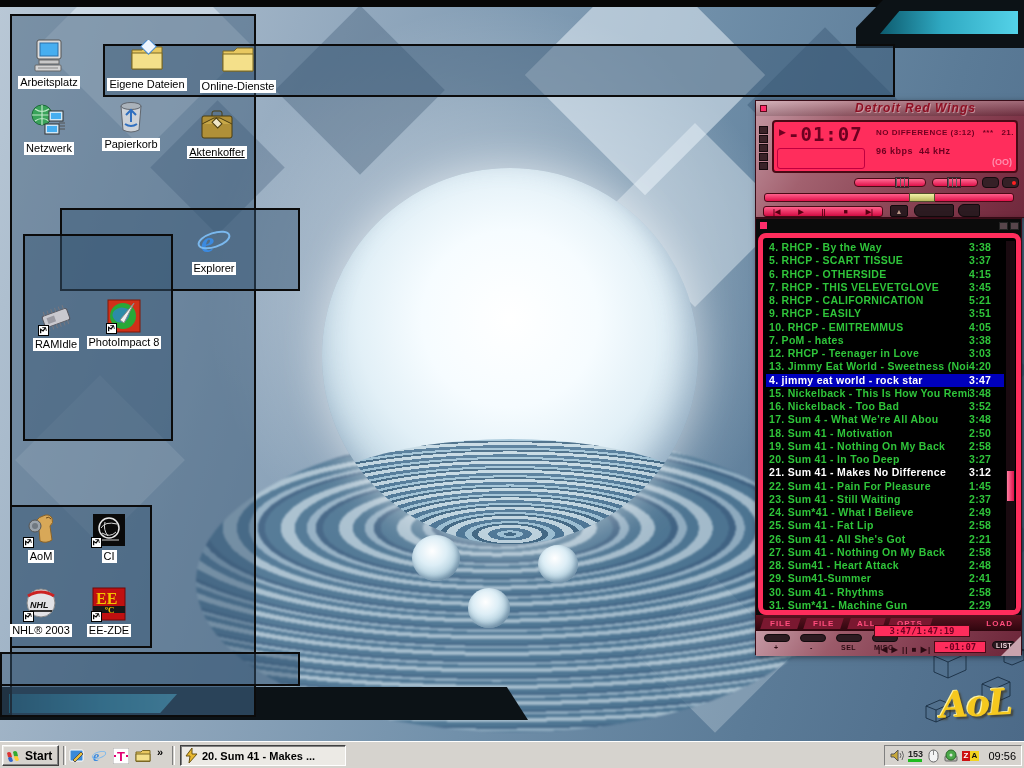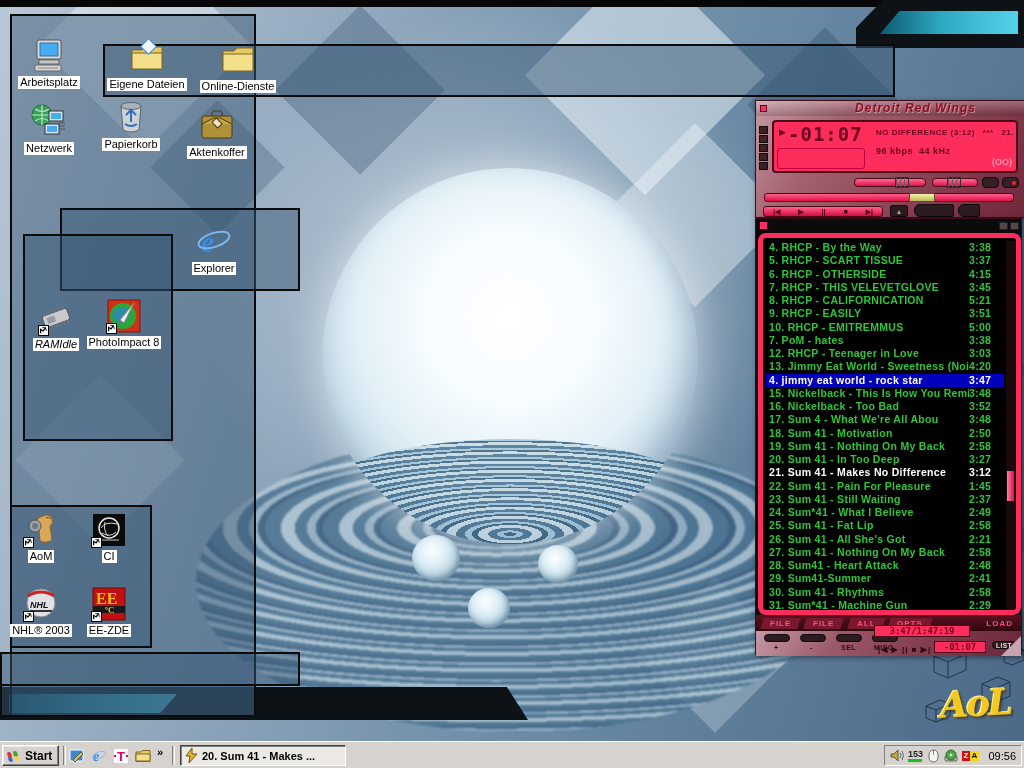--- a/index.html
+++ b/index.html
@@ -248,39 +248,39 @@
   <div class="dicon" style="left:85px;top:100px;">
     <div class="art"><svg viewBox="0 0 36 36">
       <path d="M8 6 q10 -5 20 0 l-2 24 q-8 4 -16 0 z" fill="#cdd2d8" stroke="#60666e"></path>
       <ellipse cx="18" cy="6" rx="10" ry="3.5" fill="#aab2ba" stroke="#60666e"></ellipse>
       <path d="M13 15 l5 -5 5 5 M18 10 v12" fill="none" stroke="#2f6fc0" stroke-width="2"></path>
       <path d="M12 24 q6 4 12 0" fill="none" stroke="#2f6fc0" stroke-width="2"></path>
     </svg></div>
     <div class="lbl">Papierkorb</div>
   </div>
 
-  <div class="dicon" style="left:171px;top:108px;">
+  <div class="dicon" style="left:171px;top:108px;text-decoration:underline;">
     <div class="art"><svg viewBox="0 0 36 36">
       <rect x="13" y="3" width="10" height="7" rx="2" fill="none" stroke="#4a3c10"></rect>
       <rect x="3" y="8" width="30" height="22" rx="2" fill="#b09038" stroke="#4a3c10"></rect>
       <path d="M3 16 l12 -6 h6 l12 6" fill="#c8a848" stroke="#4a3c10"></path>
       <rect x="14" y="12" width="8" height="6" transform="rotate(45 18 15)" fill="#efe6c8" stroke="#4a3c10"></rect>
     </svg></div>
     <div class="lbl">Aktenkoffer</div>
   </div>
 
   <div class="dicon" style="left:168px;top:224px;">
     <div class="art"><svg viewBox="0 0 36 36">
       <text x="5" y="28" font-family="Liberation Serif, serif" font-style="italic" font-weight="bold" font-size="30" fill="#3b8ae0">e</text>
       <ellipse cx="18" cy="16" rx="16" ry="7" fill="none" stroke="#7ab8ee" stroke-width="2" transform="rotate(-18 18 16)"></ellipse>
     </svg></div>
     <div class="lbl">Explorer</div>
   </div>
 
-  <div class="dicon" style="left:10px;top:300px;font-style:italic;">
+  <div class="dicon" style="left:10px;top:300px;">
     <div class="art"><svg viewBox="0 0 36 36">
       <g transform="rotate(-20 18 18)">
         <rect x="5" y="12" width="26" height="12" rx="2" fill="#c9c9cf" stroke="#55555d"></rect>
         <path d="M8 12 v-4 M12 12 v-4 M16 12 v-4 M20 12 v-4 M24 12 v-4 M28 12 v-4" stroke="#77777f"></path>
         <path d="M8 24 v4 M12 24 v4 M16 24 v4 M20 24 v4 M24 24 v4 M28 24 v4" stroke="#77777f"></path>
         <rect x="9" y="15" width="8" height="6" fill="#9a9aa2"></rect>
       </g>
         </svg>
       <span class="sc-arrow">
           <svg viewBox="0 0 11 11">
@@ -464,21 +464,21 @@
           <div class="pl-row">
             <span class="pl-t">8. RHCP - CALIFORNICATION</span>
             <span class="pl-d">5:21</span>
           </div>
           <div class="pl-row">
             <span class="pl-t">9. RHCP - EASILY</span>
             <span class="pl-d">3:51</span>
           </div>
           <div class="pl-row">
             <span class="pl-t">10. RHCP - EMITREMMUS</span>
-            <span class="pl-d">5:00</span>
+            <span class="pl-d">4:05</span>
           </div>
           <div class="pl-row">
             <span class="pl-t">7. PoM - hates</span>
             <span class="pl-d">3:38</span>
           </div>
           <div class="pl-row">
             <span class="pl-t">12. RHCP - Teenager in Love</span>
             <span class="pl-d">3:03</span>
           </div>
           <div class="pl-row">

